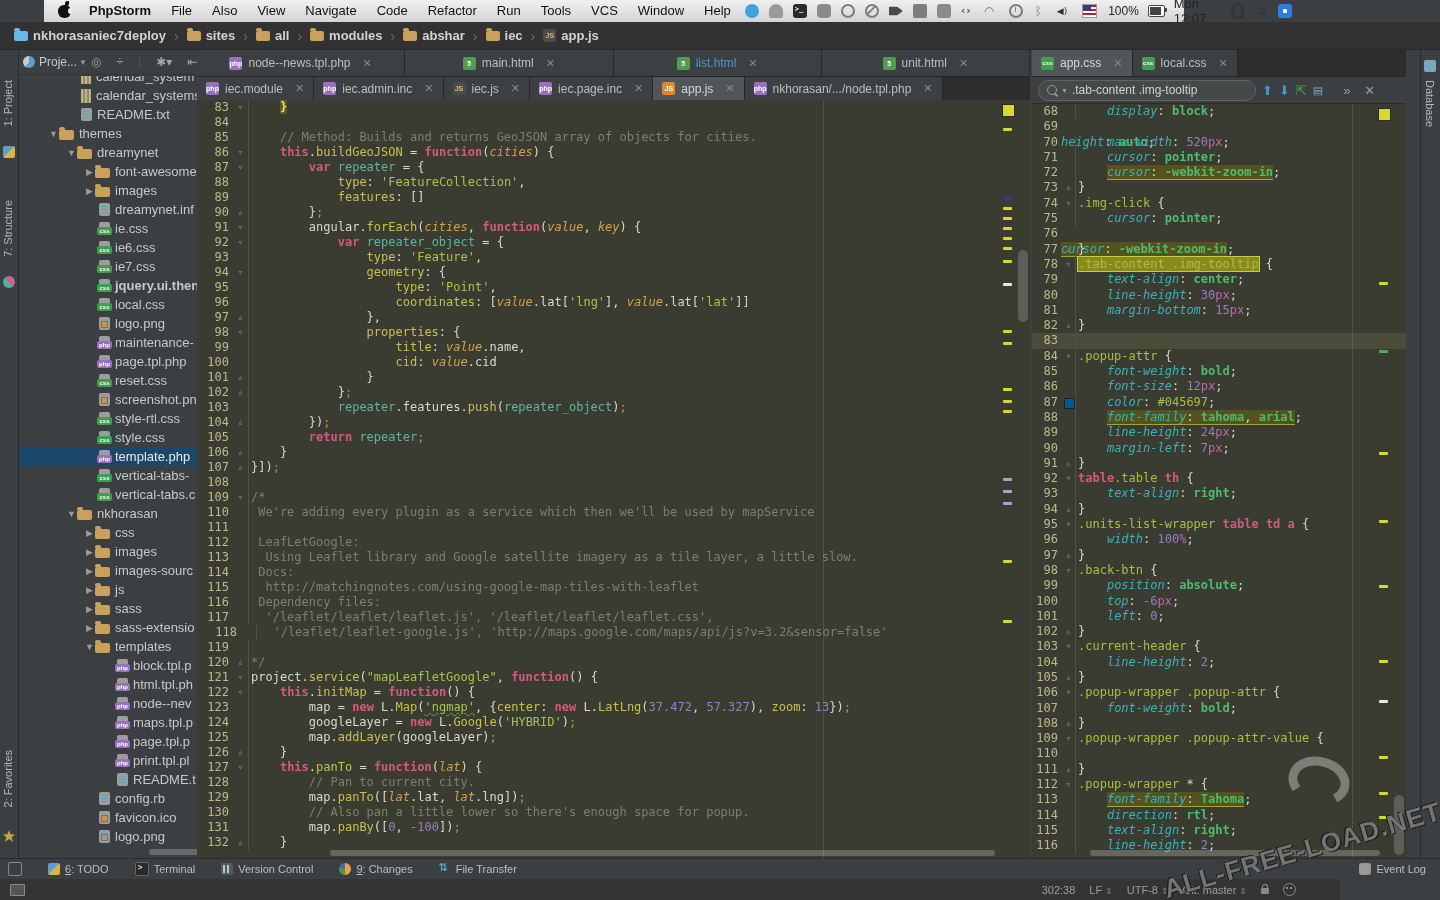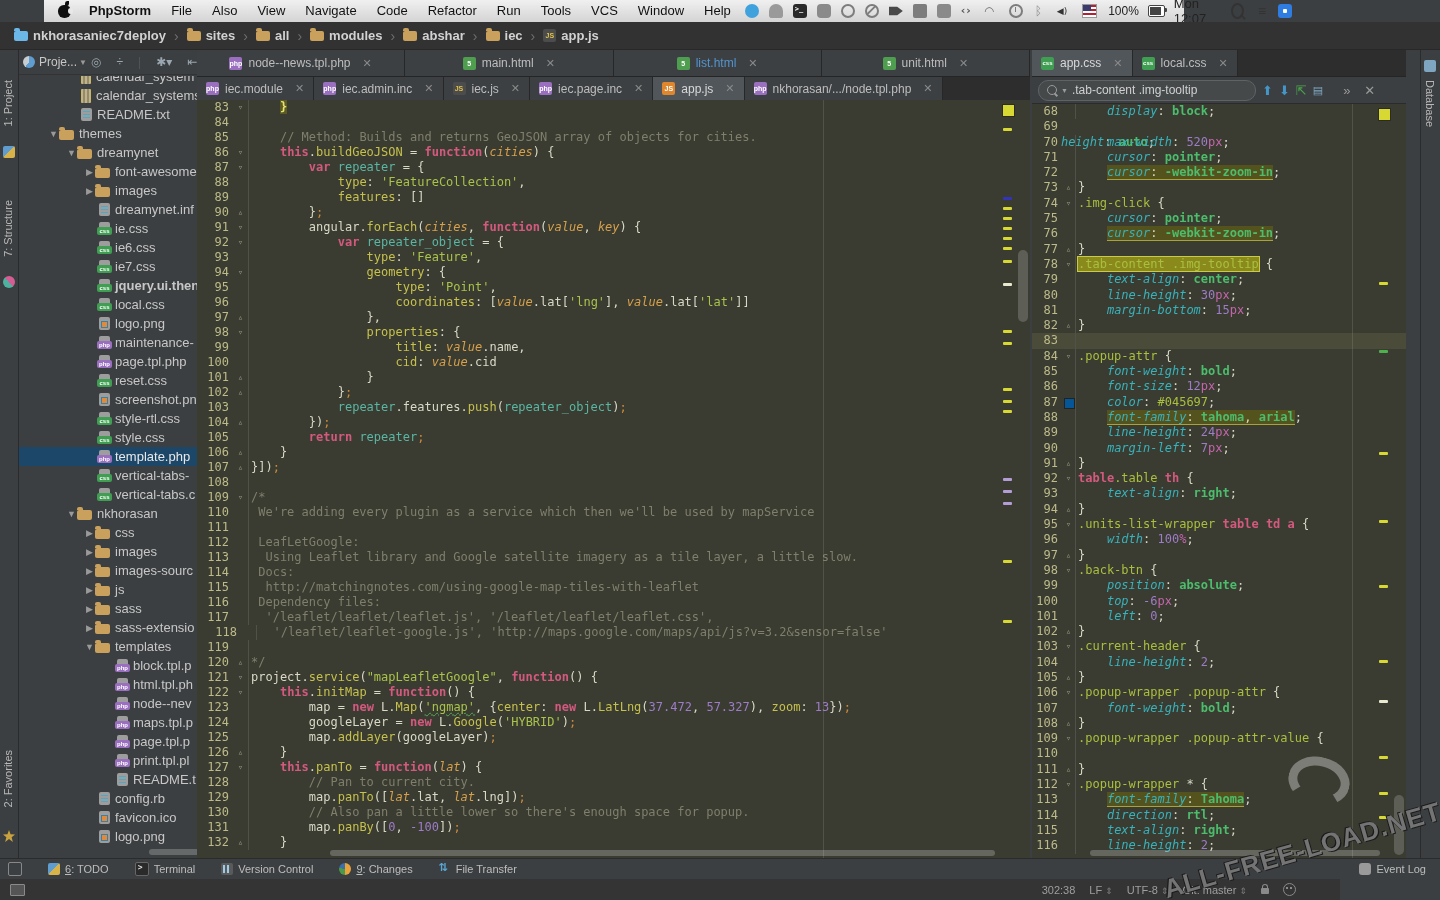--- a/index.html
+++ b/index.html
@@ -644,21 +644,21 @@
   </div>
   <div id="right-ed" class="editor">
       <div class="crow" style="height:15.3px;line-height:15.3px;"><span class="g">68</span><span class="f"></span><span class="codetxt">    <span class="tk-cprop">display</span><span class="tk-pl">: </span><span class="tk-cval">block</span><span class="tk-pl">;</span></span></div>
       <div class="crow" style="height:15.3px;line-height:15.3px;flex-direction:column;"><span class="g">69</span><span class="f"></span><span class="codetxt">    <span class="tk-cprop">height</span><span class="tk-pl">: </span><span class="tk-cval">auto</span><span class="tk-pl">;</span></span></div>
       <div class="crow" style="height:15.3px;line-height:15.3px;"><span class="g">70</span><span class="f"></span><span class="codetxt">    <span class="tk-cprop">max-width</span><span class="tk-pl">: </span><span class="tk-num">520</span><span class="tk-unit">px</span><span class="tk-pl">;</span></span></div>
       <div class="crow" style="height:15.3px;line-height:15.3px;"><span class="g">71</span><span class="f"></span><span class="codetxt">    <span class="tk-cprop">cursor</span><span class="tk-pl">: </span><span class="tk-cval">pointer</span><span class="tk-pl">;</span></span></div>
       <div class="crow" style="height:15.3px;line-height:15.3px;"><span class="g">72</span><span class="f"></span><span class="codetxt">    <span class="warn"><span class="tk-cprop">cursor</span><span class="tk-pl">: </span><span class="tk-cval">-webkit-zoom-in</span></span><span class="tk-pl">;</span></span></div>
       <div class="crow" style="height:15.3px;line-height:15.3px;"><span class="g">73</span><span class="f">▵</span><span class="codetxt"><span class="tk-pl">}</span></span></div>
       <div class="crow" style="height:15.3px;line-height:15.3px;"><span class="g">74</span><span class="f">▿</span><span class="codetxt"><span class="tk-sel">.img-click</span> {</span></div>
       <div class="crow" style="height:15.3px;line-height:15.3px;"><span class="g">75</span><span class="f"></span><span class="codetxt">    <span class="tk-cprop">cursor</span><span class="tk-pl">: </span><span class="tk-cval">pointer</span><span class="tk-pl">;</span></span></div>
-      <div class="crow" style="height:15.3px;line-height:15.3px;"><span class="g">76</span><span class="f"></span><span class="codetxt">    <span class="warn"><span class="tk-cprop">cursor</span><span class="tk-pl">: </span><span class="tk-cval">-webkit-zoom-in</span></span><span class="tk-pl">;</span></span></div>
+      <div class="crow" style="height:15.3px;line-height:15.3px;flex-direction:column;"><span class="g">76</span><span class="f"></span><span class="codetxt">    <span class="warn"><span class="tk-cprop">cursor</span><span class="tk-pl">: </span><span class="tk-cval">-webkit-zoom-in</span></span><span class="tk-pl">;</span></span></div>
       <div class="crow" style="height:15.3px;line-height:15.3px;"><span class="g">77</span><span class="f">▵</span><span class="codetxt"><span class="tk-pl">}</span></span></div>
       <div class="crow" style="height:15.3px;line-height:15.3px;"><span class="g">78</span><span class="f">▿</span><span class="codetxt"><span class="match"><span class="tk-sel">.tab-content</span> <span class="tk-sel">.img-tooltip</span></span> {</span></div>
       <div class="crow" style="height:15.3px;line-height:15.3px;"><span class="g">79</span><span class="f"></span><span class="codetxt">    <span class="tk-cprop">text-align</span><span class="tk-pl">: </span><span class="tk-cval">center</span><span class="tk-pl">;</span></span></div>
       <div class="crow" style="height:15.3px;line-height:15.3px;"><span class="g">80</span><span class="f"></span><span class="codetxt">    <span class="tk-cprop">line-height</span><span class="tk-pl">: </span><span class="tk-num">30</span><span class="tk-unit">px</span><span class="tk-pl">;</span></span></div>
       <div class="crow" style="height:15.3px;line-height:15.3px;"><span class="g">81</span><span class="f"></span><span class="codetxt">    <span class="tk-cprop">margin-bottom</span><span class="tk-pl">: </span><span class="tk-num">15</span><span class="tk-unit">px</span><span class="tk-pl">;</span></span></div>
       <div class="crow" style="height:15.3px;line-height:15.3px;"><span class="g">82</span><span class="f">▵</span><span class="codetxt"><span class="tk-pl">}</span></span></div>
       <div class="crow cur" style="height:15.3px;line-height:15.3px;"><span class="g">83</span><span class="f"></span><span class="codetxt"><span class="tk-pl"></span></span></div>
       <div class="crow" style="height:15.3px;line-height:15.3px;"><span class="g">84</span><span class="f">▿</span><span class="codetxt"><span class="tk-sel">.popup-attr</span> {</span></div>
       <div class="crow" style="height:15.3px;line-height:15.3px;"><span class="g">85</span><span class="f"></span><span class="codetxt">    <span class="tk-cprop">font-weight</span><span class="tk-pl">: </span><span class="tk-cval">bold</span><span class="tk-pl">;</span></span></div>
       <div class="crow" style="height:15.3px;line-height:15.3px;"><span class="g">86</span><span class="f"></span><span class="codetxt">    <span class="tk-cprop">font-size</span><span class="tk-pl">: </span><span class="tk-num">12</span><span class="tk-unit">px</span><span class="tk-pl">;</span></span></div>

